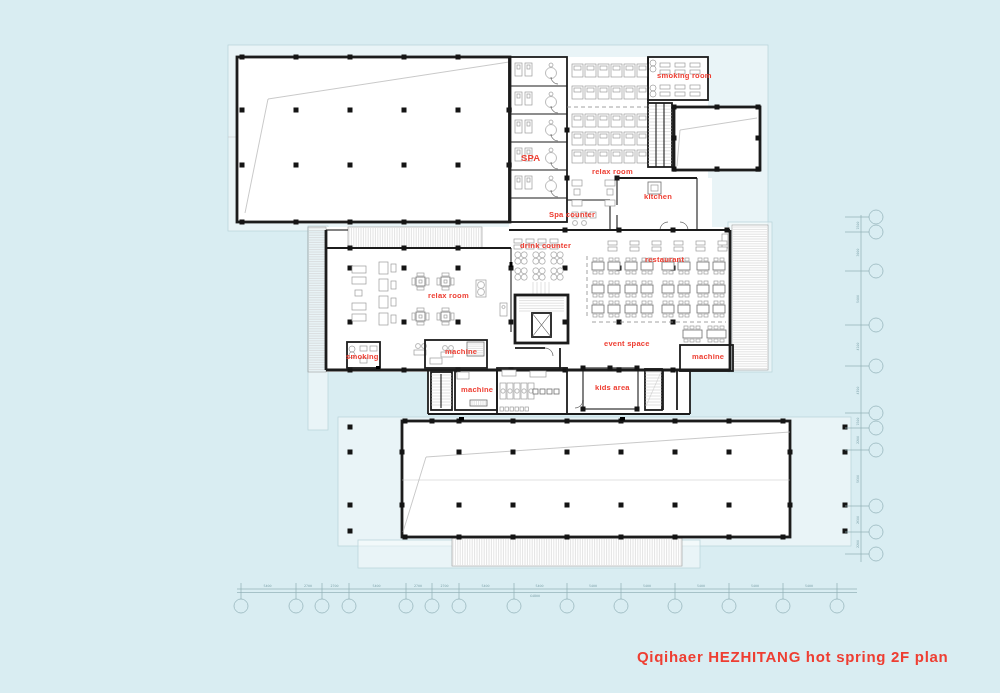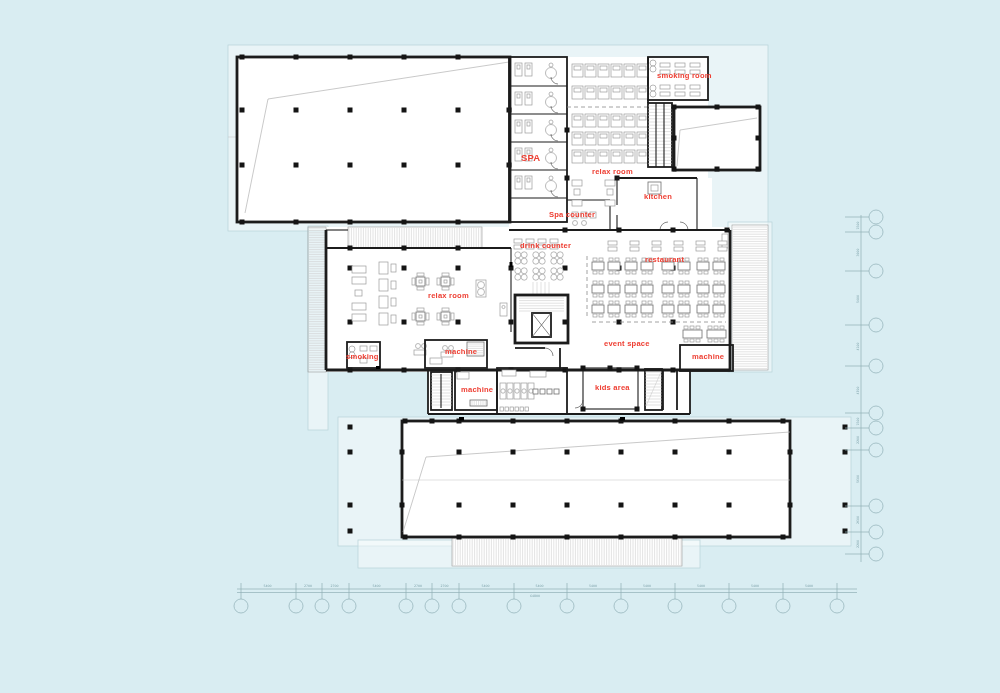--- a/index.html
+++ b/index.html
@@ -1048,13 +1048,14 @@
       <text class="lbl" x="645" y="262">restaurant</text>
       <text class="lbl" x="428" y="298">relax room</text>
       <text class="lbl" x="604" y="346">event space</text>
       <text class="lbl" x="692" y="359">machine</text>
       <text class="lbl" x="346" y="359">smoking</text>
       <text class="lbl" x="445" y="354">machine</text>
       <text class="lbl" x="461" y="392">machine</text>
       <text class="lbl" x="595" y="390">kids area</text>
     </g>
   </svg>
+  <div id="plan-title">Qiqihaer HEZHITANG hot spring 2F plan</div>
 </div>
 
 </body></html>

